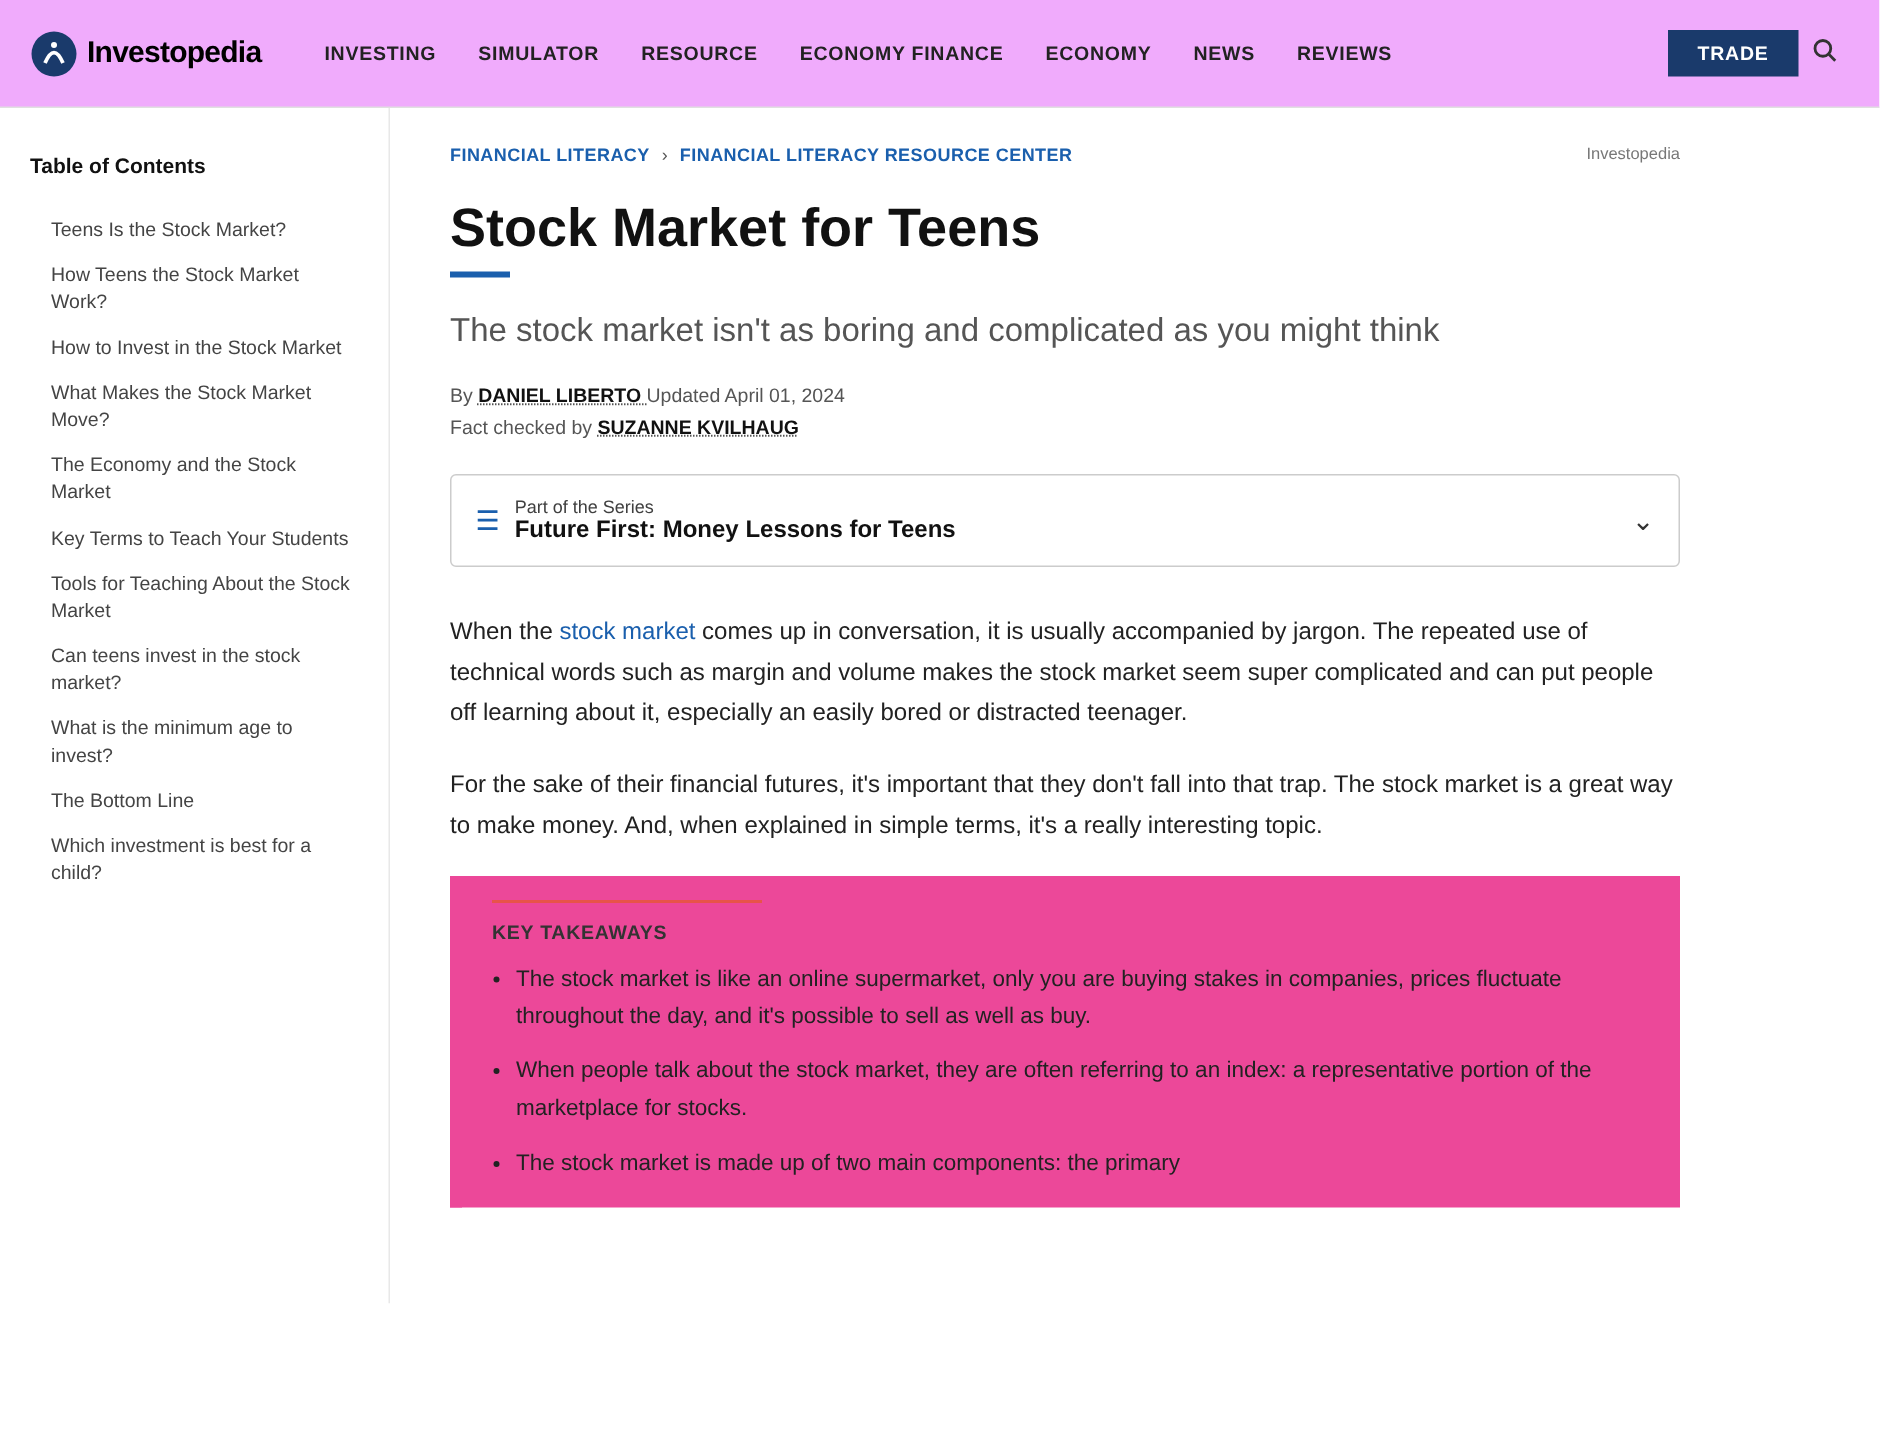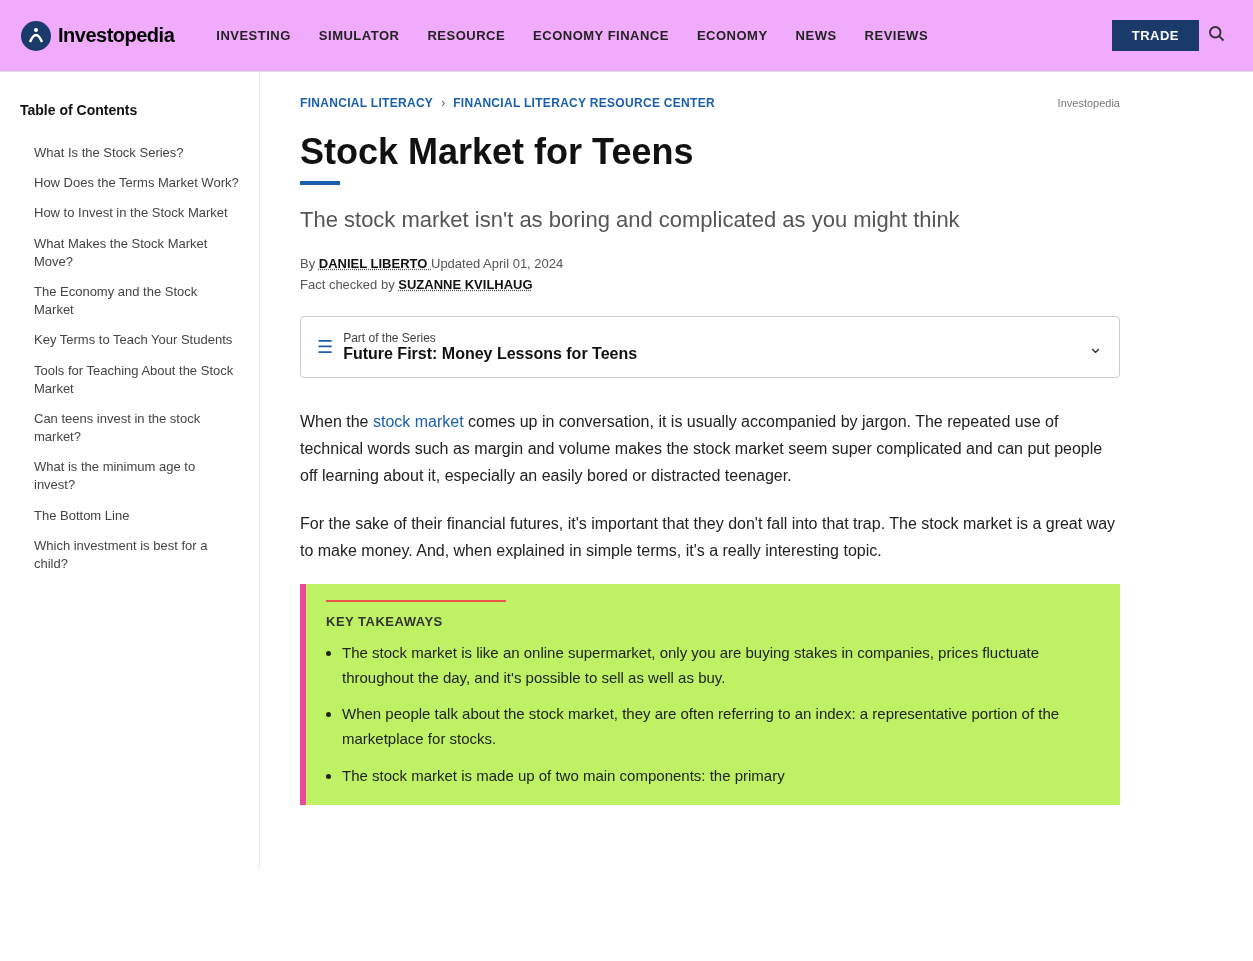--- a/index.html
+++ b/index.html
@@ -220,24 +220,24 @@
       color: #222;
       margin-bottom: 20px;
     }
     .article-para a {
       color: #1a5fad;
       text-decoration: none;
     }
 
     
     #key-takeaways {
-      border-left: 6px solid #ec4899;
+      border-left: 8px solid #ec4899;
       padding: 16px 20px;
       margin-bottom: 24px;
-      background: #bef264;
+      background: #ec4899;
     }
     #kt-heading {
       font-size: 13px;
       font-weight: 700;
       color: #333;
       letter-spacing: 0.5px;
       margin-bottom: 12px;
     }
     #kt-list {
       padding-left: 16px;
@@ -283,22 +283,22 @@
       <circle cx="11" cy="11" r="7"></circle>
       <line x1="16.5" y1="16.5" x2="22" y2="22"></line>
     </svg>
   </button>
 </div>
 
 <div id="page-container">
 
   <aside id="sidebar">
     <div id="toc-title">Table of Contents</div>
-    <a class="toc-item">What Is the Stock Series?</a>
-    <a class="toc-item">How Does the Terms Market Work?</a>
+    <a class="toc-item">Teens Is the Stock Market?</a>
+    <a class="toc-item">How Teens the Stock Market Work?</a>
     <a class="toc-item">How to Invest in the Stock Market</a>
     <a class="toc-item">What Makes the Stock Market Move?</a>
     <a class="toc-item">The Economy and the Stock Market</a>
     <a class="toc-item">Key Terms to Teach Your Students</a>
     <a class="toc-item">Tools for Teaching About the Stock Market</a>
     <a class="toc-item">Can teens invest in the stock market?</a>
     <a class="toc-item">What is the minimum age to invest?</a>
     <a class="toc-item">The Bottom Line</a>
     <a class="toc-item">Which investment is best for a child?</a>
   </aside>

